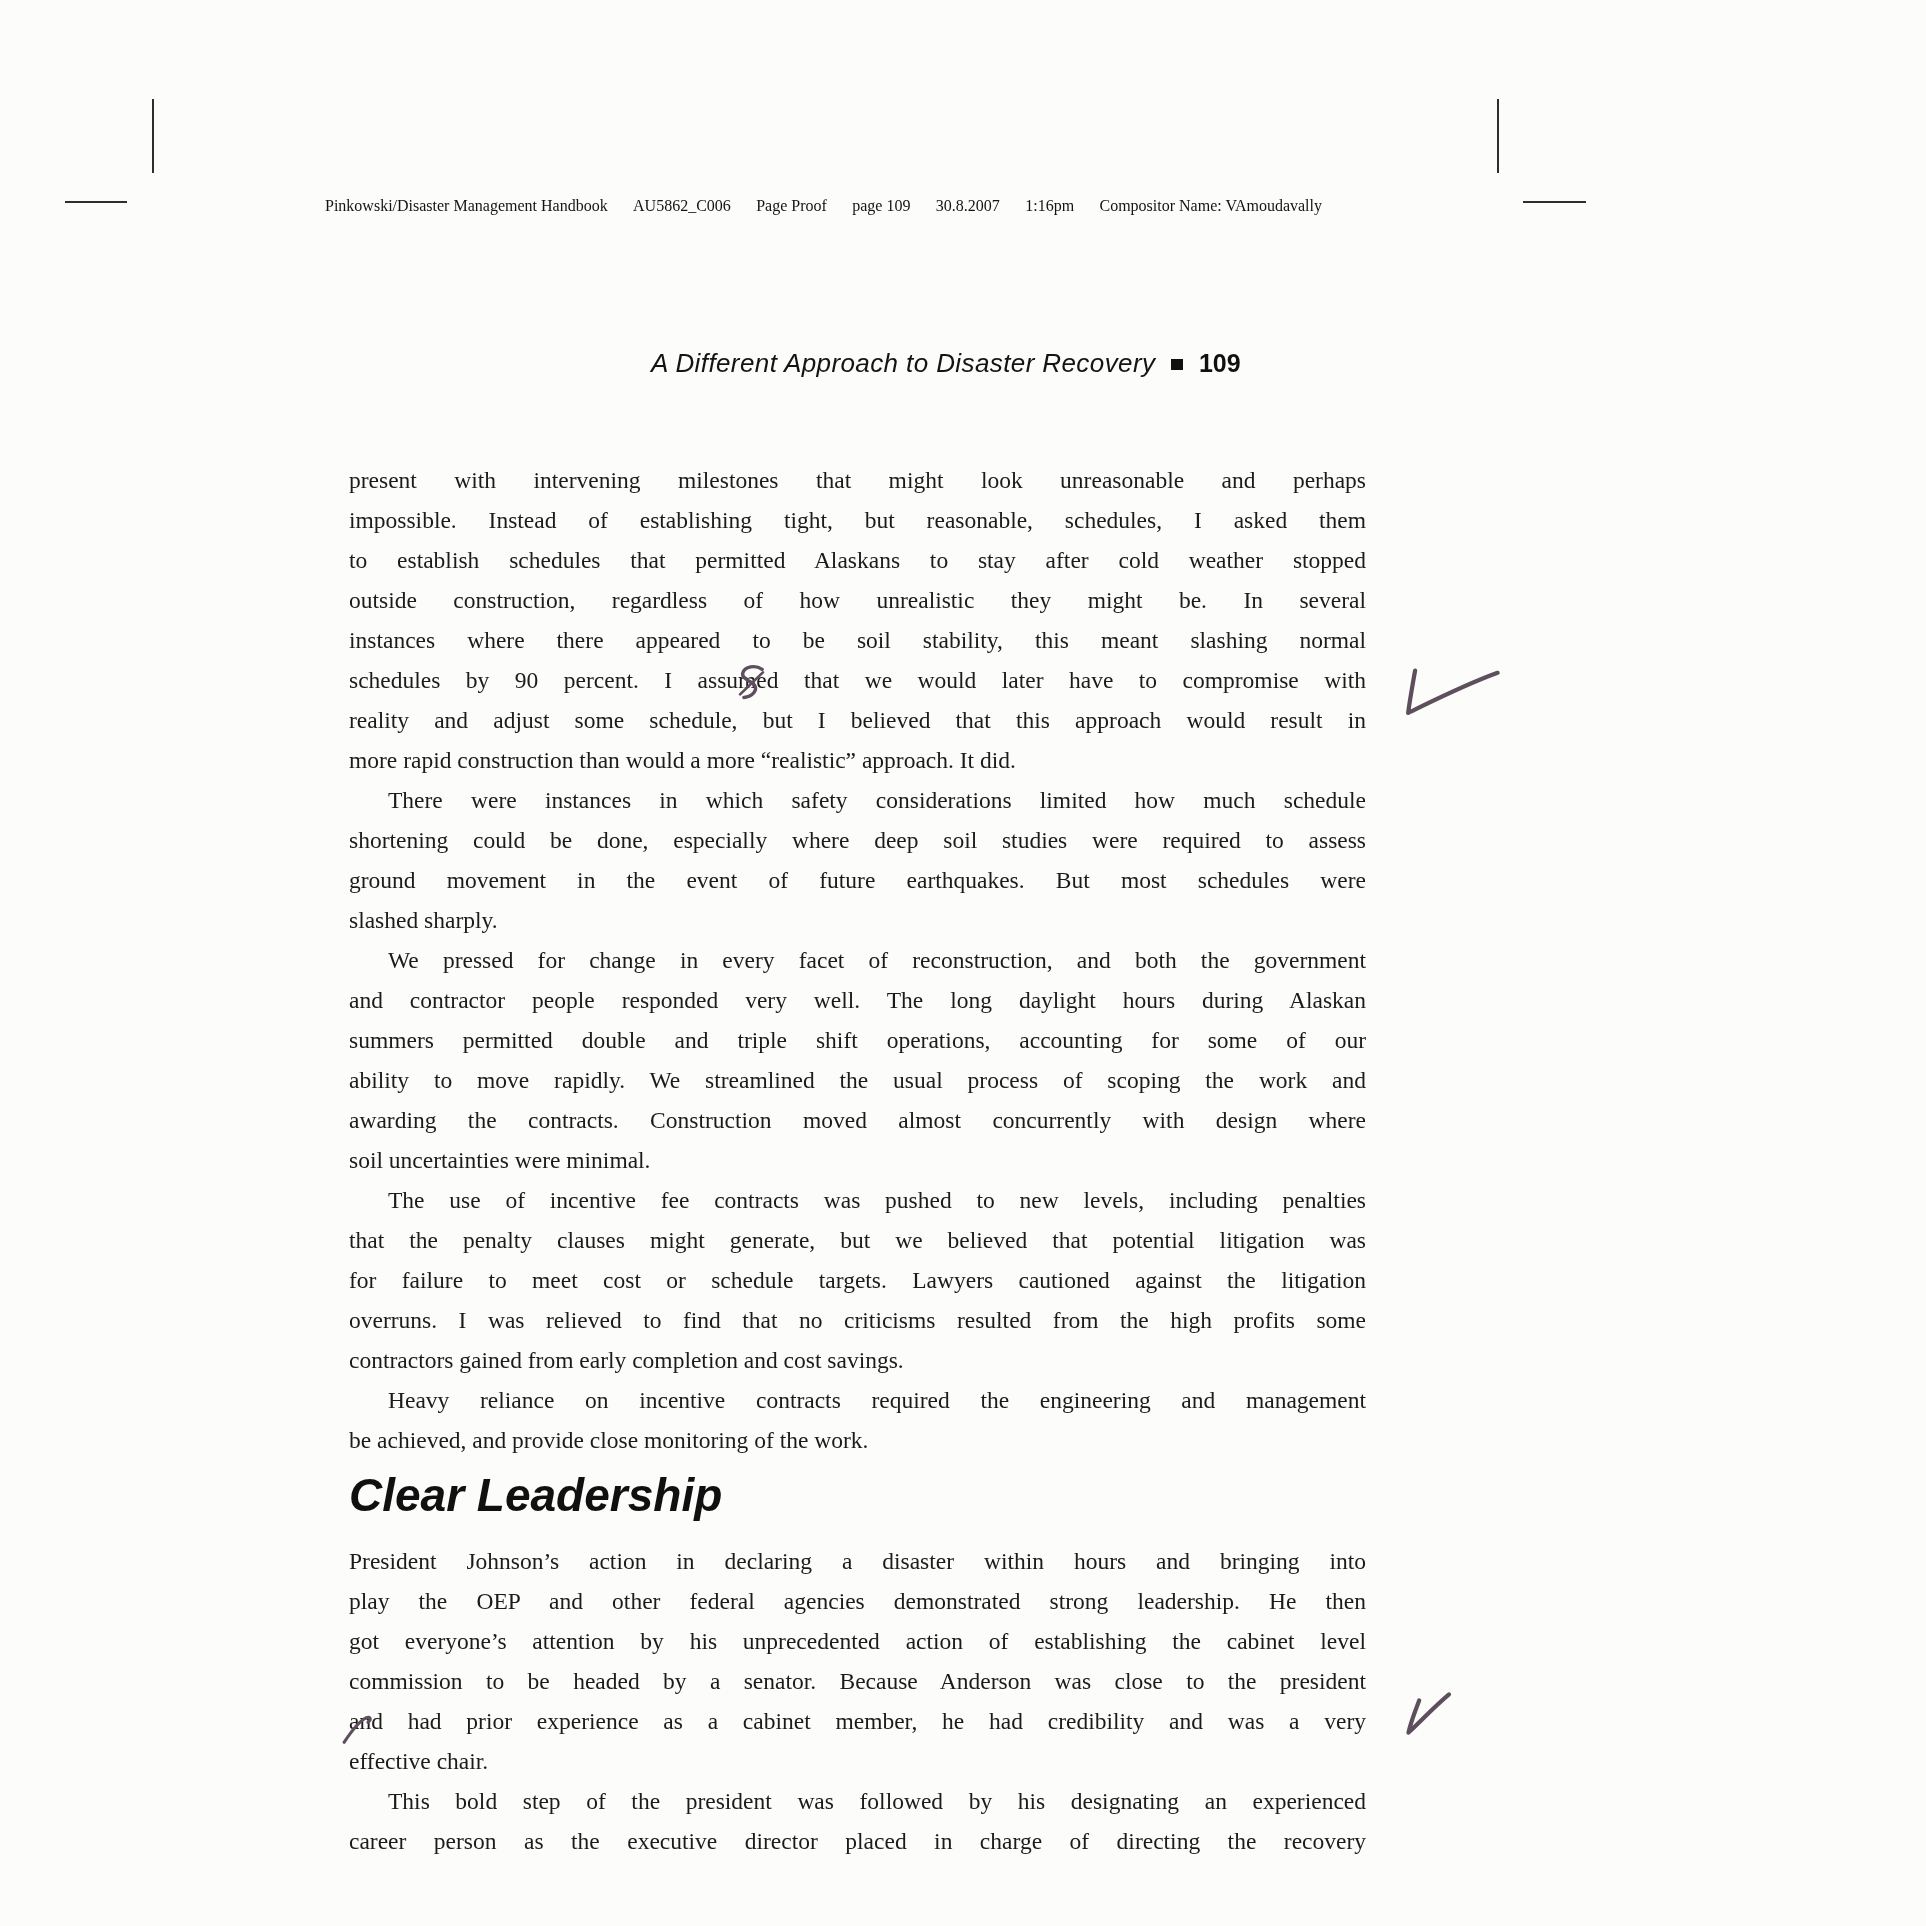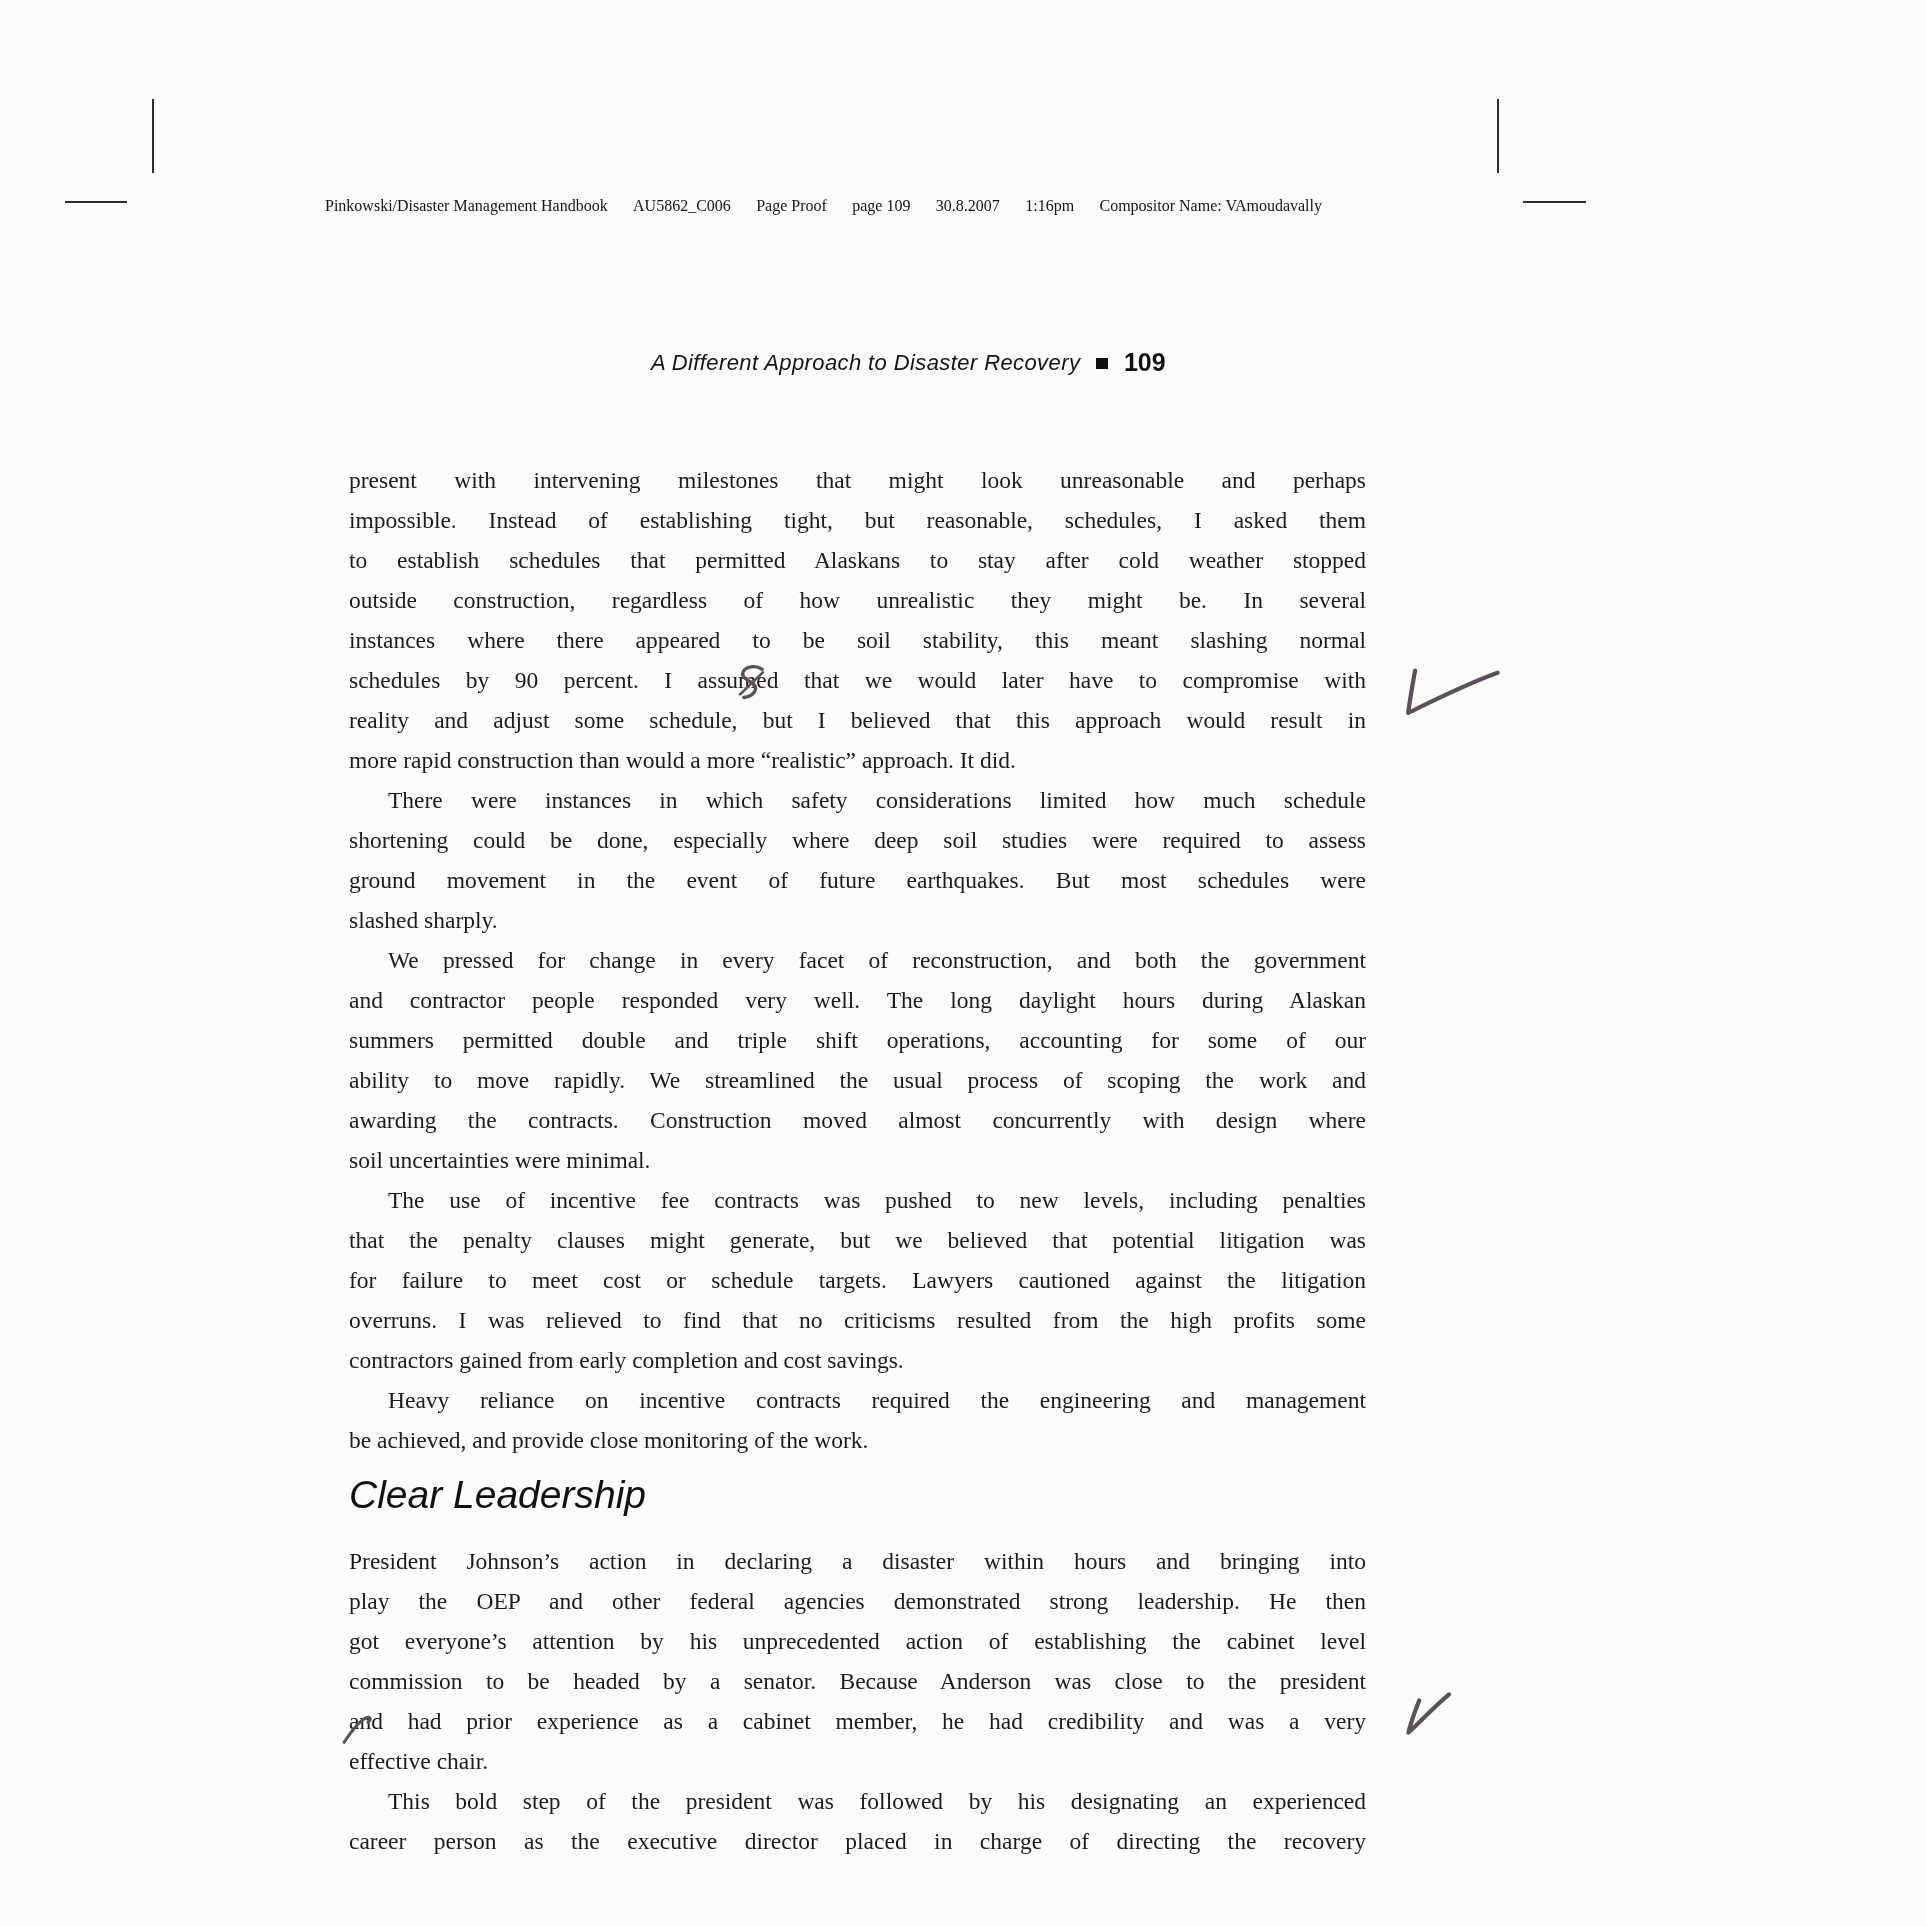--- a/index.html
+++ b/index.html
@@ -21,41 +21,41 @@
     font-size:16px; white-space:nowrap; color:#141414;
   }
   #proof-line span { margin-right:25.4px; }
 
   
   #running-head {
     position:absolute; left:651px; top:348px; width:732px;
     display:flex; align-items:center; gap:16px;
     font-family:"Liberation Sans","DejaVu Sans",sans-serif;
   }
-  .rh-title { font-style:italic; font-size:22px; letter-spacing:0.4px; color:#141414; white-space:nowrap; }
+  .rh-title { font-style:italic; font-size:26px; letter-spacing:0.4px; color:#141414; white-space:nowrap; }
   .rh-bullet { width:11.6px; height:11.6px; background:#101010; flex:0 0 auto; margin-top:2.3px; }
   .rh-page  { font-weight:bold; font-size:25px; color:#101010; }
 
   
   #body-flow {
     position:absolute; left:349px; top:460px; width:1017px;
     font-size:23.5px; line-height:40px; color:#1b1b1b;
     text-justify:inter-word;
   }
   .line {
     height:40px; overflow:hidden;
     text-align:justify; text-align-last:justify;
   }
   .line.para-last { text-align-last:left; }
   .line.indent { text-indent:39px; }
 
   #section-heading {
     font-family:"Liberation Sans","DejaVu Sans",sans-serif;
-    font-weight:normal; font-style:italic;
-    font-size:39px; line-height:46px;
+    font-weight:bold; font-style:italic;
+    font-size:46px; line-height:46px;
     margin:11.6px 0 23px 0; color:#101010;
   }
 
   
   .annotation { position:absolute; }
   .annotation path { fill:none; stroke:#5d4f5c; stroke-linecap:round; stroke-linejoin:round; }
 </style>
 </head>
 <body>
 

